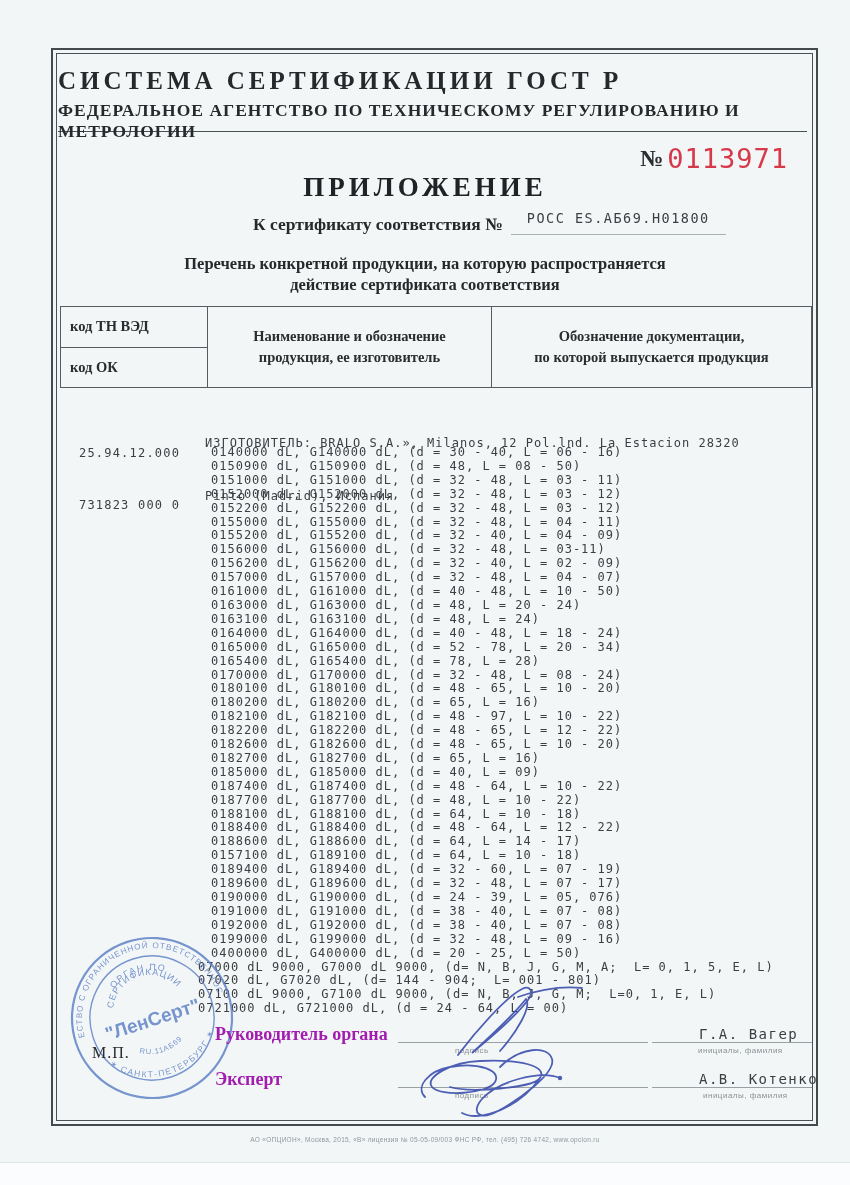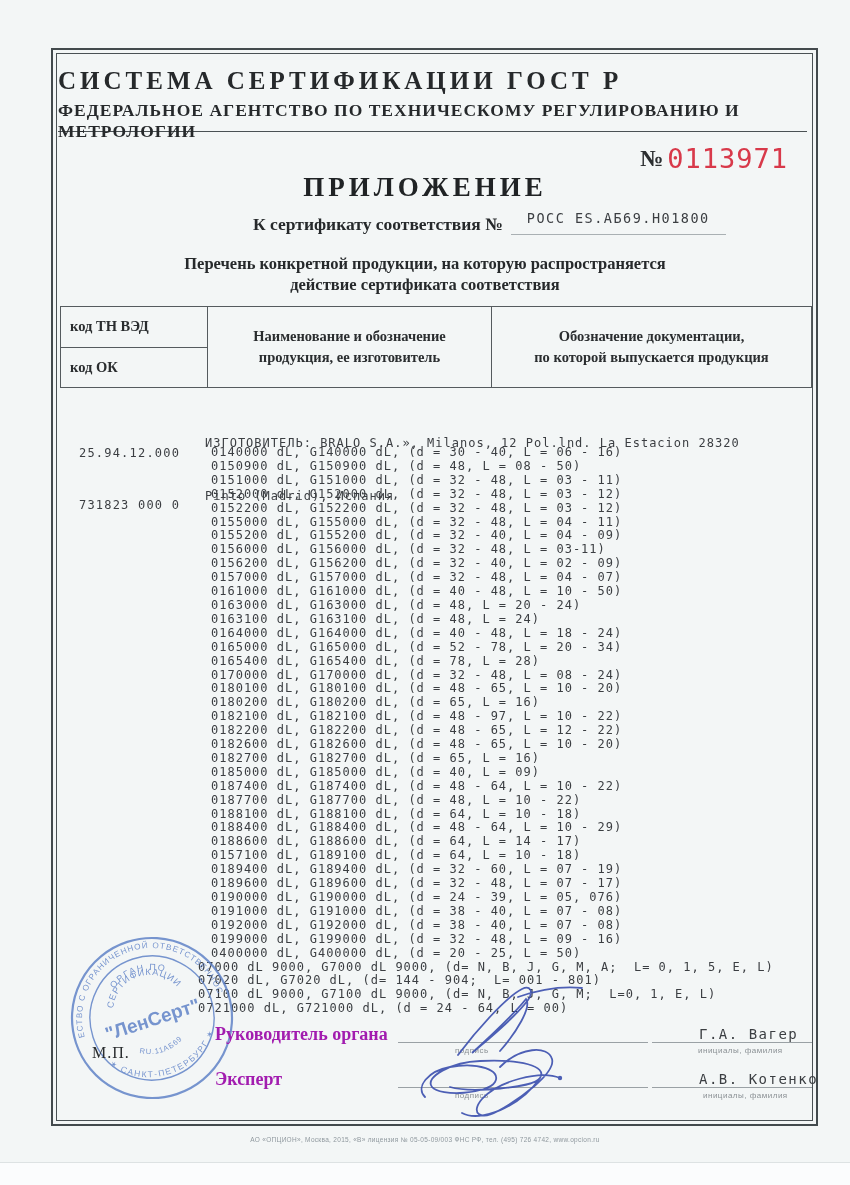--- a/index.html
+++ b/index.html
@@ -198,21 +198,21 @@
       <div class="product-row">0180100 dL, G180100 dL, (d = 48 - 65, L = 10 - 20)</div>
       <div class="product-row">0180200 dL, G180200 dL, (d = 65, L = 16)</div>
       <div class="product-row">0182100 dL, G182100 dL, (d = 48 - 97, L = 10 - 22)</div>
       <div class="product-row">0182200 dL, G182200 dL, (d = 48 - 65, L = 12 - 22)</div>
       <div class="product-row">0182600 dL, G182600 dL, (d = 48 - 65, L = 10 - 20)</div>
       <div class="product-row">0182700 dL, G182700 dL, (d = 65, L = 16)</div>
       <div class="product-row">0185000 dL, G185000 dL, (d = 40, L = 09)</div>
       <div class="product-row">0187400 dL, G187400 dL, (d = 48 - 64, L = 10 - 22)</div>
       <div class="product-row">0187700 dL, G187700 dL, (d = 48, L = 10 - 22)</div>
       <div class="product-row">0188100 dL, G188100 dL, (d = 64, L = 10 - 18)</div>
-      <div class="product-row">0188400 dL, G188400 dL, (d = 48 - 64, L = 10 - 29)</div>
+      <div class="product-row">0188400 dL, G188400 dL, (d = 48 - 64, L = 12 - 22)</div>
       <div class="product-row">0188600 dL, G188600 dL, (d = 64, L = 14 - 17)</div>
       <div class="product-row">0157100 dL, G189100 dL, (d = 64, L = 10 - 18)</div>
       <div class="product-row">0189400 dL, G189400 dL, (d = 32 - 60, L = 07 - 19)</div>
       <div class="product-row">0189600 dL, G189600 dL, (d = 32 - 48, L = 07 - 17)</div>
       <div class="product-row">0190000 dL, G190000 dL, (d = 24 - 39, L = 05, 076)</div>
       <div class="product-row">0191000 dL, G191000 dL, (d = 38 - 40, L = 07 - 08)</div>
       <div class="product-row">0192000 dL, G192000 dL, (d = 38 - 40, L = 07 - 08)</div>
       <div class="product-row">0199000 dL, G199000 dL, (d = 32 - 48, L = 09 - 16)</div>
       <div class="product-row">0400000 dL, G400000 dL, (d = 20 - 25, L = 50)</div>
       <div class="product-row">07000 dL 9000, G7000 dL 9000, (d= N, B, J, G, M, A;  L= 0, 1, 5, E, L)</div>

